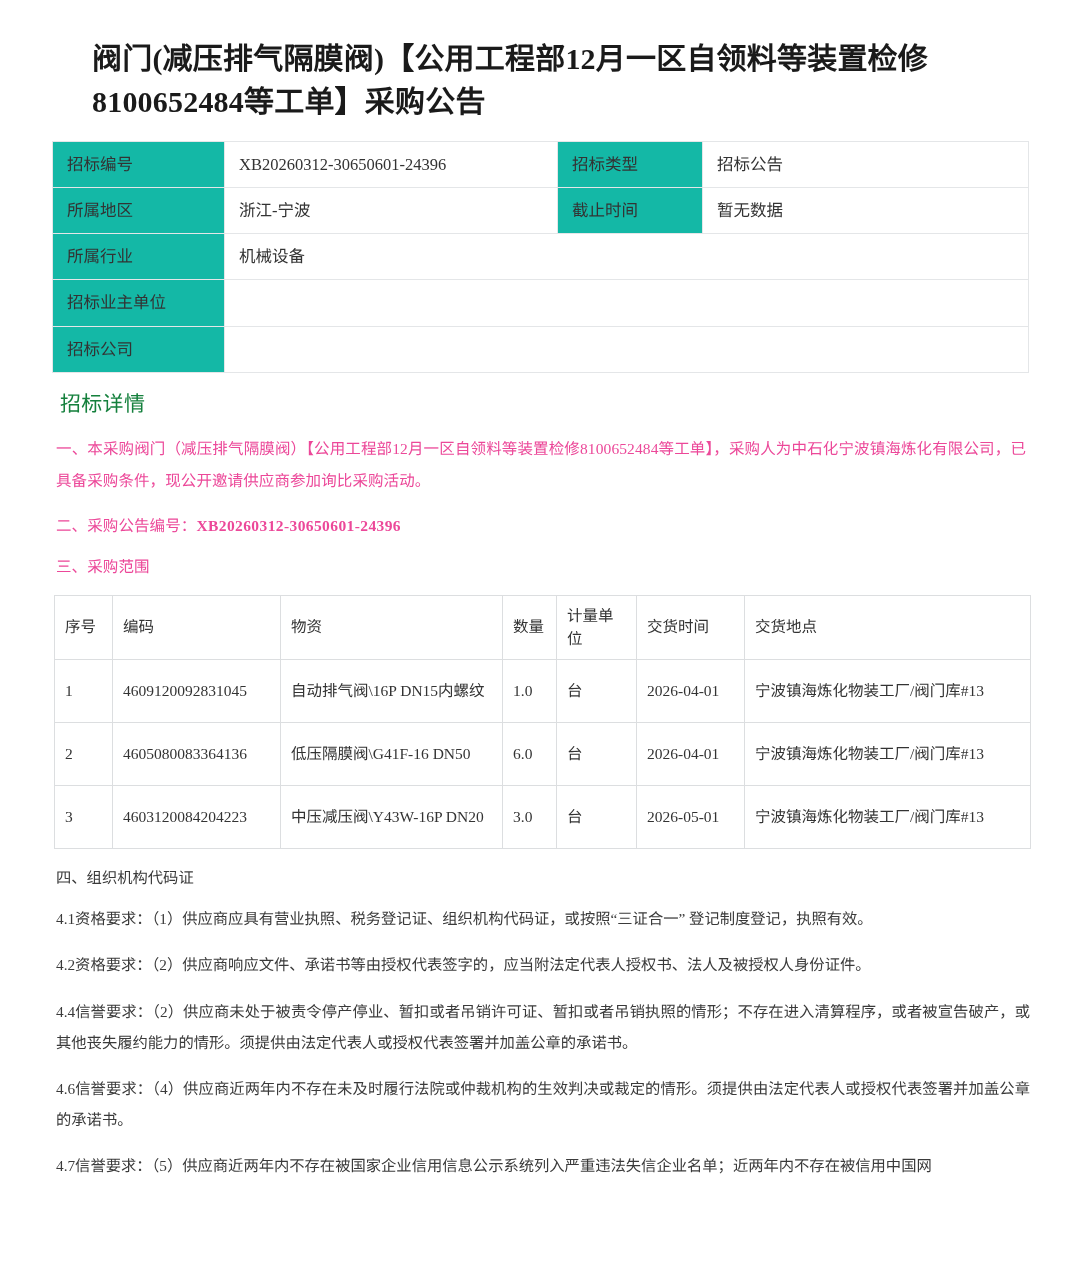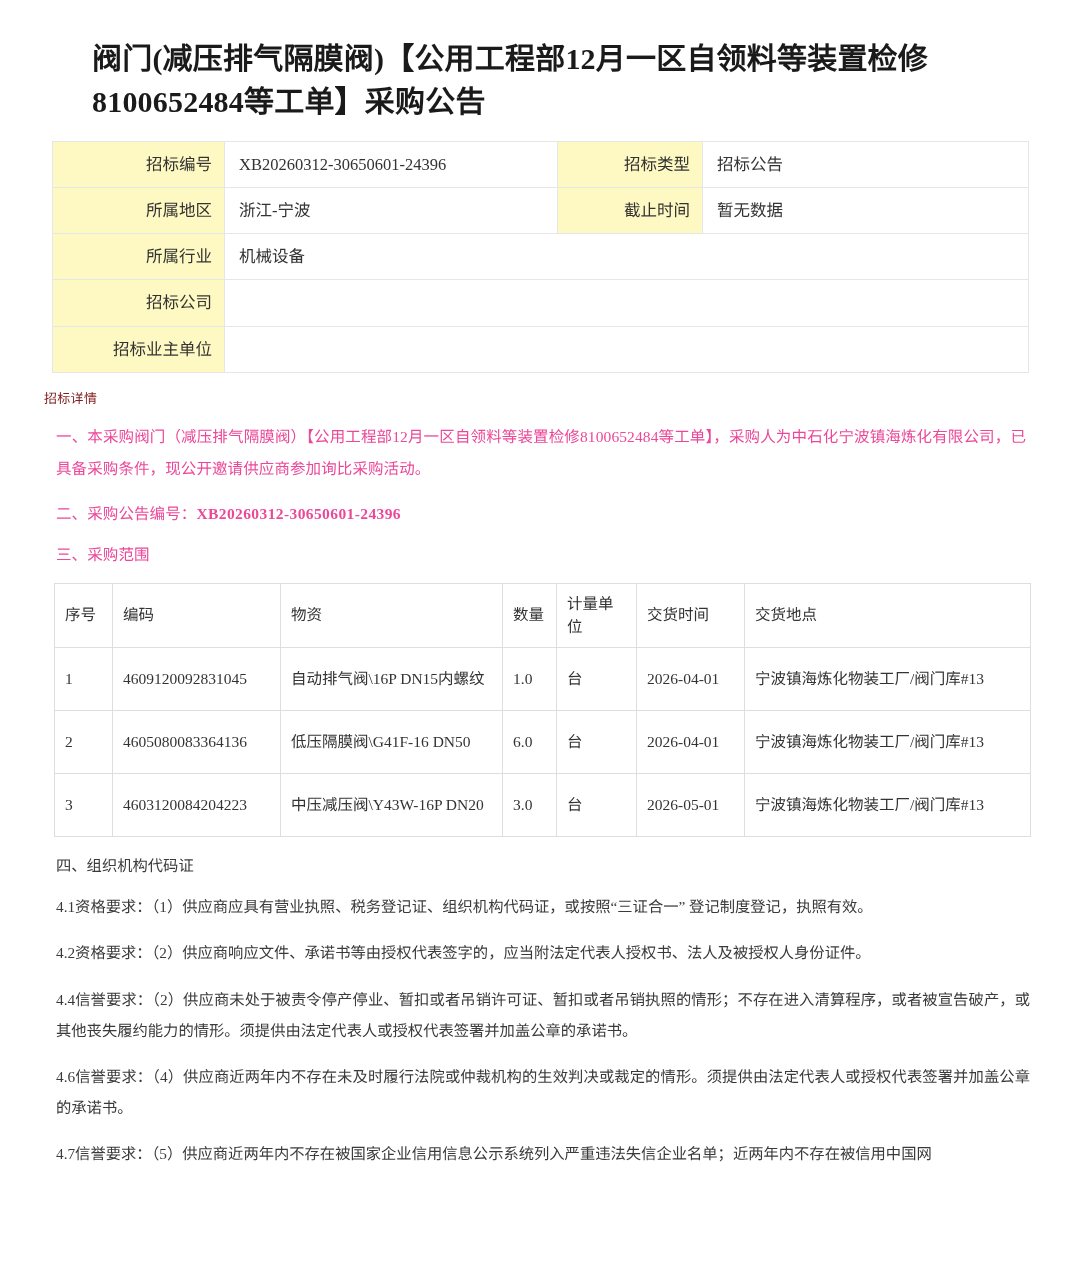--- a/index.html
+++ b/index.html
@@ -51,35 +51,34 @@
   table.info td {
     border: 1px solid #e4e6e8;
     padding: 11px 12px 11px 14px;
     height: 21px;
     vertical-align: middle;
     line-height: 1.4;
     color: #333;
     word-break: break-all;
   }
   table.info td.lbl {
-    background: #fef9c3;
+    background: #14b8a6;
     color: #333;
-    text-align: right;
   }
   .c-lbl1 { width: 172px; }
   .c-val1 { width: 333px; }
   .c-lbl2 { width: 145px; }
   .c-val2 { width: 326px; }
 
   
   .green-heading {
-    padding: 16px 52px 0 44px;
-    font-size: 13px;
+    padding: 16px 52px 0 60px;
+    font-size: 21px;
     font-weight: 400;
-    color: #7f1d1d;
+    color: #15803d;
     line-height: 1.5;
     letter-spacing: .3px;
   }
 
   
   .body-wrap {
     padding: 6px 54px 0 56px;
   }
   p.para {
     margin: 0;
@@ -175,25 +174,25 @@
           <td class="lbl">所属地区</td>
           <td>浙江-宁波</td>
           <td class="lbl">截止时间</td>
           <td>暂无数据</td>
         </tr>
         <tr>
           <td class="lbl">所属行业</td>
           <td colspan="3">机械设备</td>
         </tr>
         <tr>
+          <td class="lbl">招标业主单位</td>
+          <td colspan="3"></td>
+        </tr>
+        <tr>
           <td class="lbl">招标公司</td>
-          <td colspan="3"></td>
-        </tr>
-        <tr>
-          <td class="lbl">招标业主单位</td>
           <td colspan="3"></td>
         </tr>
       </tbody>
     </table>
   </div>
 
   <div class="green-heading">招标详情</div>
 
   <div class="body-wrap">
     <p class="para">一、本采购阀门（减压排气隔膜阀）【公用工程部12月一区自领料等装置检修8100652484等工单】，采购人为中石化宁波镇海炼化有限公司，已具备采购条件，现公开邀请供应商参加询比采购活动。</p>

